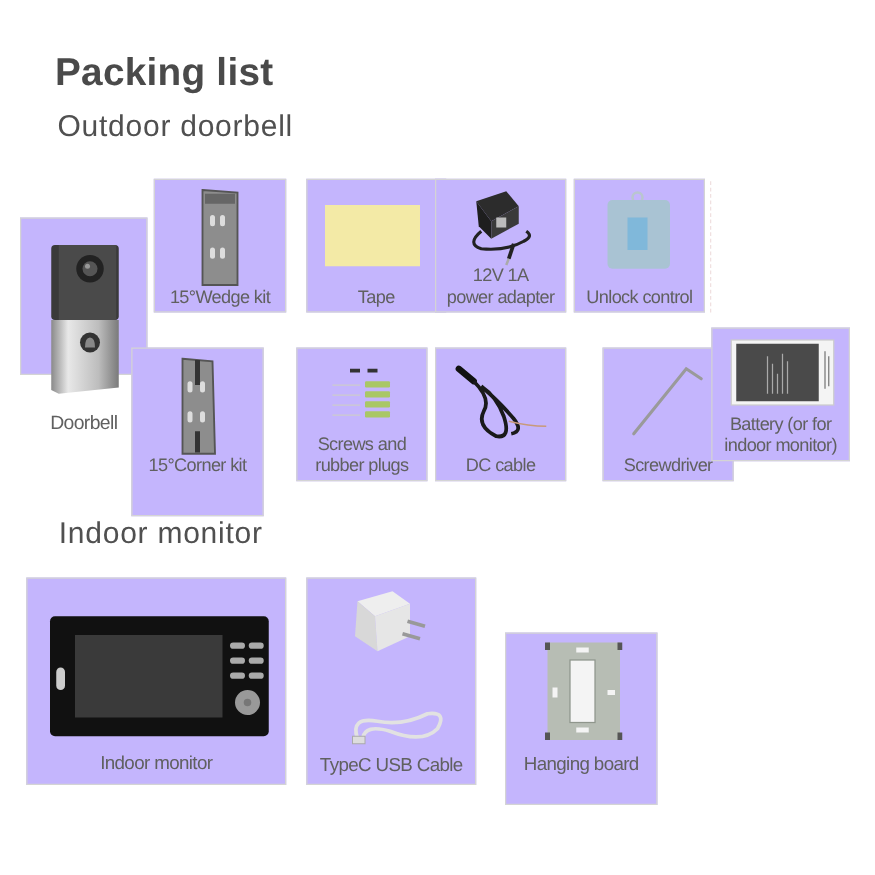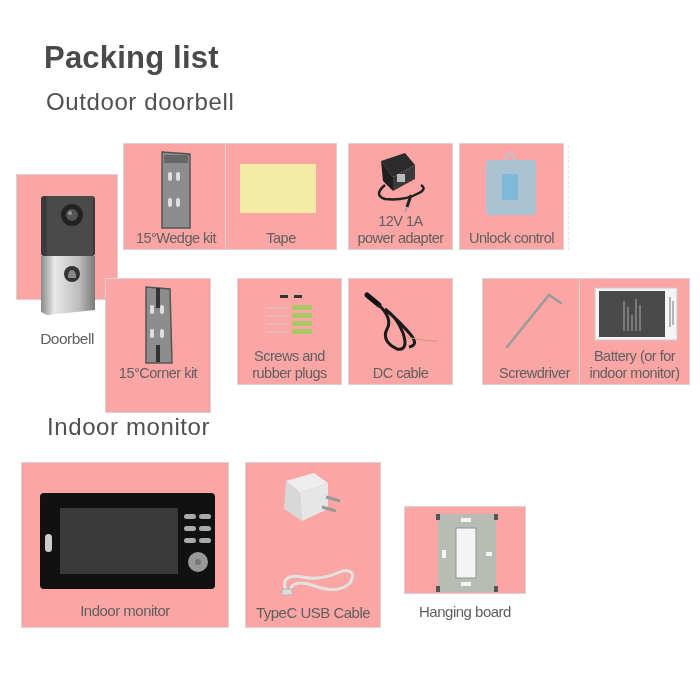--- a/index.html
+++ b/index.html
@@ -1,20 +1,20 @@
 <!DOCTYPE html>
 <html><head>
 <meta charset="utf-8">
 <style>
   * { box-sizing: border-box; margin: 0; padding: 0; }
   html, body { width: 700px; height: 700px; background: #ffffff; overflow: hidden; }
   body { position: relative; font-family: "Liberation Sans", "DejaVu Sans", sans-serif; color: #555; }
   .title { position: absolute; left: 44px; top: 28px; font-size: 31px; font-weight: bold; color: #4a4a4a; letter-spacing: 0.2px; margin-top: 12px; }
   .subtitle { position: absolute; font-size: 24px; color: #505050; letter-spacing: 0.6px; }
-  .box { position: absolute; border: 1.5px solid #d4d4d4; background: #fca5a5; }
+  .box { position: absolute; border: 1.5px solid #d4d4d4; background: #c4b5fd; }
   .lbl { position: absolute; left: 0; right: 0; text-align: center; font-size: 14.5px; color: #606060; letter-spacing: -0.5px; line-height: 17px; white-space: nowrap; }
   .pic { position: absolute; }
 </style>
 </head>
 <body>
 
 <div class="title">Packing list</div>
 <div class="subtitle" style="left:46px; top:88px;">Outdoor doorbell</div>
 
 <div class="box" style="left:16px; top:142px; width:102px; height:126px;margin-top:32px;">
@@ -44,21 +44,21 @@
     <path d="M2 2 L30 4 L30 78 L2 78 Z" fill="#8d8d8d" stroke="#555" stroke-width="1.5"></path>
     <rect x="4" y="5" width="24" height="8" fill="#666"></rect>
     <rect x="8" y="22" width="4" height="9" rx="2" fill="#ddd"></rect>
       <rect x="16" y="22" width="4" height="9" rx="2" fill="#ddd"></rect>
     <rect x="8" y="48" width="4" height="9" rx="2" fill="#ddd"></rect>
       <rect x="16" y="48" width="4" height="9" rx="2" fill="#ddd"></rect>
   </svg>
   <div class="lbl" style="top:86px;">15°Wedge kit</div>
 </div>
 
-<div class="box" style="left:225px; top:143px; width:112px; height:107px;">
+<div class="box" style="left:245px; top:143px; width:112px; height:107px;">
   <div class="pic" style="left:14px; top:20px; width:76px; height:49px; background:#f3eaa6;"></div>
   <div class="lbl" style="top:86px;">Tape</div>
 </div>
 
 <div class="box" style="left:348px; top:143px; width:105px; height:107px;">
   <svg class="pic" style="left:22px; top:5px;" width="60" height="66">
     <path d="M10 12 L34 4 L44 16 L22 28 Z" fill="#2c2c2c"></path>
     <path d="M10 12 L22 28 L22 42 L12 32 Z" fill="#1e1e1e"></path>
     <path d="M22 28 L44 16 L44 30 L22 42 Z" fill="#3a3a3a"></path>
     <rect x="26" y="25" width="8" height="8" fill="#bbb"></rect>
@@ -123,21 +123,21 @@
   <div class="lbl" style="top:86px;">DC cable</div>
 </div>
 
 <div class="box" style="left:482px; top:278px; width:105px; height:107px;">
   <svg class="pic" style="left:20px; top:10px;" width="64" height="64">
     <path d="M4 58 L46 6 L58 14" stroke="#9a9a9a" stroke-width="2.5" fill="none" stroke-linecap="round"></path>
   </svg>
   <div class="lbl" style="top:86px;">Screwdriver</div>
 </div>
 
-<div class="box" style="left:569px; top:278px; width:111px; height:107px;margin-left:10px;">
+<div class="box" style="left:569px; top:262px; width:111px; height:107px;">
   <svg class="pic" style="left:14px; top:8px;" width="84" height="54">
     <rect x="1" y="1" width="82" height="52" fill="#f4f4f4" stroke="#ccc"></rect>
     <rect x="5" y="4" width="66" height="46" fill="#4a4a4a"></rect>
     <g stroke="#aaa" stroke-width="1">
         <line x1="30" y1="14" x2="30" y2="44"></line>
         <line x1="34" y1="20" x2="34" y2="44"></line>
         <line x1="38" y1="28" x2="38" y2="44"></line>
         <line x1="42" y1="12" x2="42" y2="44"></line>
         <line x1="46" y1="18" x2="46" y2="44"></line>
       </g>
@@ -179,21 +179,21 @@
     <path d="M48 28 L62 32" stroke="#999" stroke-width="3"></path>
       <path d="M44 38 L58 42" stroke="#999" stroke-width="3"></path>
   </svg>
   <svg class="pic" style="left:26px; top:100px;" width="86" height="38">
     <path d="M14 28 Q8 10 30 14 Q50 18 70 8 Q86 6 78 20 Q66 32 40 22 Q20 16 18 28" stroke="#e2e2e2" stroke-width="3" fill="none"></path>
     <rect x="10" y="26" width="10" height="6" fill="#ddd" stroke="#aaa" stroke-width="0.8"></rect>
   </svg>
   <div class="lbl" style="top:141px; font-size:15px;">TypeC USB Cable</div>
 </div>
 
-<div class="box" style="left:404px; top:506px; width:122px; height:88px;padding-left:38px;">
+<div class="box" style="left:404px; top:506px; width:122px; height:138px;padding-left:38px;">
   <svg class="pic" style="left:31px; top:5px;" width="62" height="82">
     <rect x="2" y="2" width="58" height="78" fill="#b7bdb4"></rect>
     <rect x="20" y="16" width="20" height="50" fill="#f4f4f4" stroke="#8f968c"></rect>
     <rect x="25" y="6" width="10" height="4" fill="#f4f4f4"></rect>
     <rect x="25" y="70" width="10" height="4" fill="#f4f4f4"></rect>
     <rect x="6" y="38" width="4" height="8" fill="#f4f4f4"></rect>
       <rect x="50" y="40" width="6" height="4" fill="#f4f4f4"></rect>
     <g fill="#555">
         <rect x="0" y="2" width="4" height="6"></rect>
         <rect x="58" y="2" width="4" height="6"></rect>

